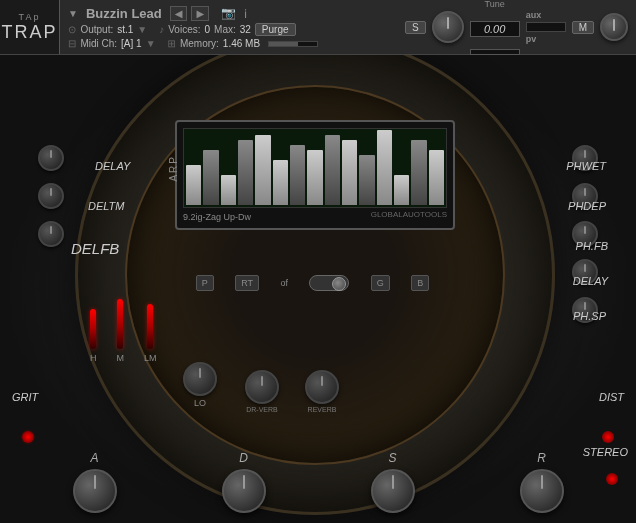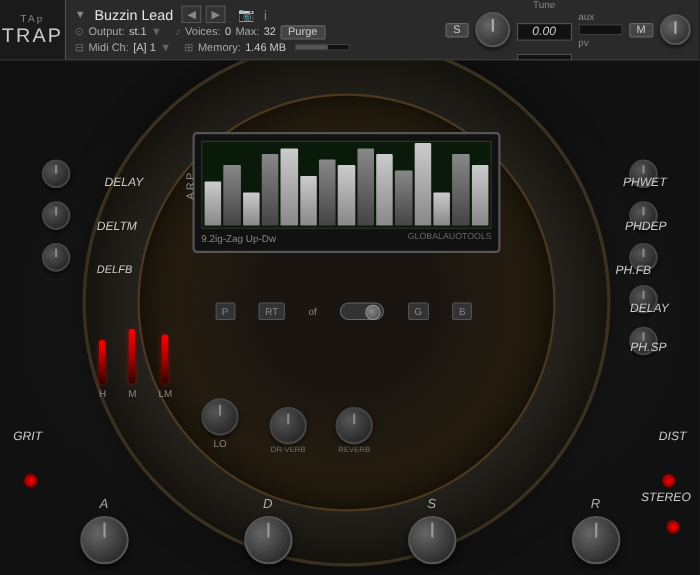--- a/index.html
+++ b/index.html
@@ -53,22 +53,22 @@
     }
 
     .instrument-name-row {
       display: flex;
       align-items: center;
       gap: 8px;
     }
 
     .instrument-name {
       font-size: 13px;
-      color: #e5e5e5;
-      font-weight: normal;
+      color: #a3a3a3;
+      font-weight: bold;
     }
 
     .nav-arrows {
       display: flex;
       gap: 4px;
     }
 
     .nav-arrow {
       color: #888;
       font-size: 10px;
@@ -285,23 +285,23 @@
       top: 145px;
       left: 88px;
       color: #ccc;
       font-size: 11px;
       font-style: italic;
     }
 
     .label-delfb {
       position: absolute;
       top: 185px;
-      left: 88px;
-      color: #ccc;
-      font-size: 10px;
+      left: 71px;
+      color: #ccc;
+      font-size: 15px;
       font-style: italic;
     }
 
     .label-phwet {
       position: absolute;
       top: 105px;
       right: 30px;
       color: #ccc;
       font-size: 11px;
       font-style: italic;
@@ -312,21 +312,21 @@
       top: 145px;
       right: 30px;
       color: #ccc;
       font-size: 11px;
       font-style: italic;
     }
 
     .label-phfb {
       position: absolute;
       top: 185px;
-      right: 44px;
+      right: 28px;
       color: #ccc;
       font-size: 11px;
       font-style: italic;
     }
 
     .label-phaser {
       position: absolute;
       top: 220px;
       right: 28px;
       color: #ccc;
@@ -631,21 +631,21 @@
     </div>
   </div>
   <div class="right-controls">
     <button class="btn-small">S</button>
     <div class="knob-circle" style="width:32px;height:32px;"></div>
     <div class="tune-area">
       <span class="tune-label">Tune</span>
       <div class="tune-value">0.00</div>
       <div class="tune-bar"></div>
     </div>
-    <div style="display:flex;flex-direction:column;gap:2px;">
+    <div style="display:flex;flex-direction:column;gap:2px;font-weight:bold;">
       <span style="font-size:9px;color:#888;">aux</span>
       <div style="width:40px;height:10px;background:#111;border:1px solid #444;"></div>
       <span style="font-size:9px;color:#888;">pv</span>
     </div>
     <button class="btn-small">M</button>
     <div class="knob-circle" style="width:28px;height:28px;"></div>
   </div>
 </div>
 
 <div class="main-area">

